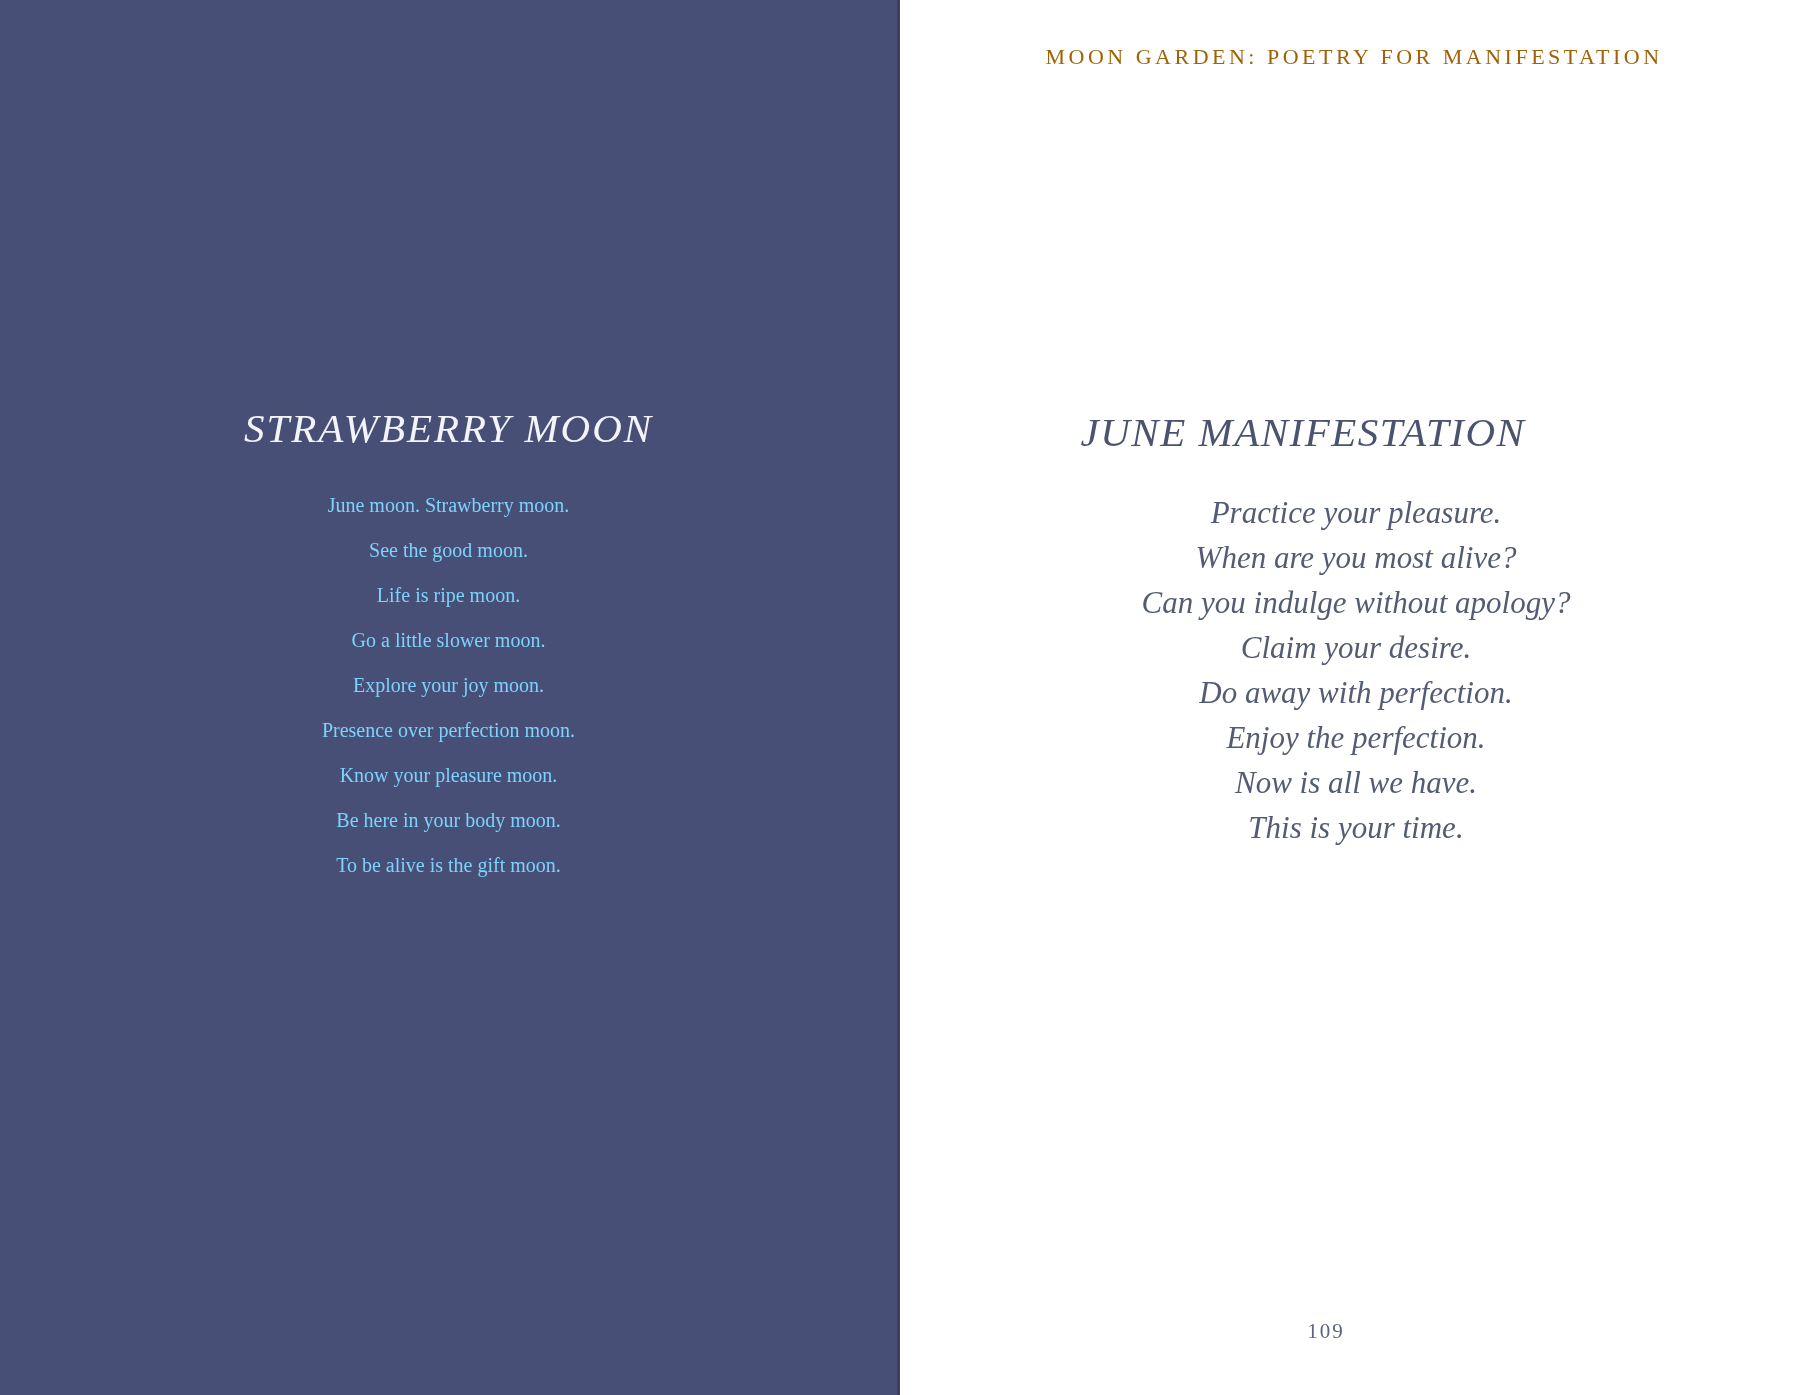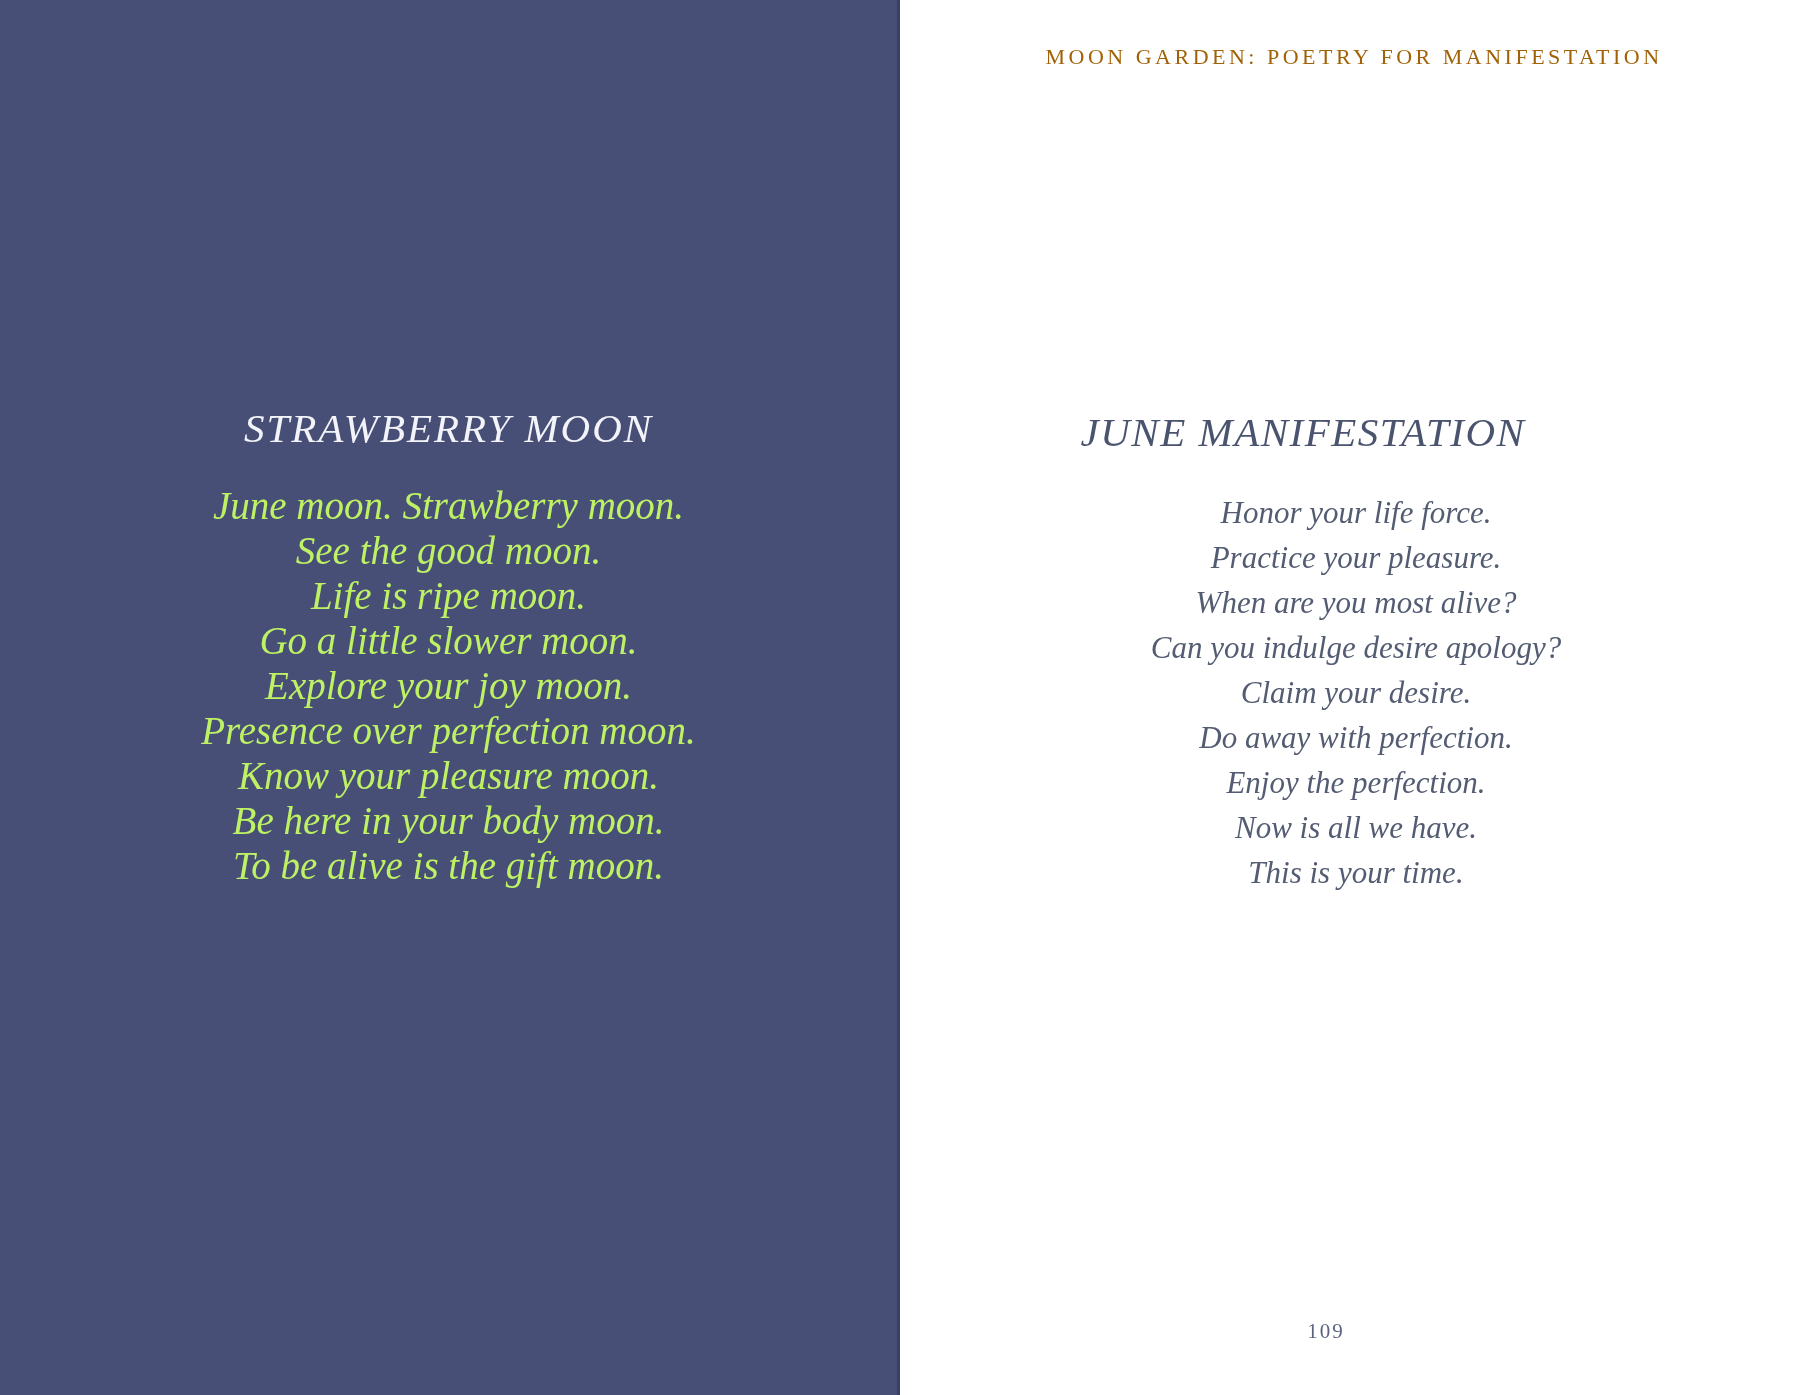--- a/index.html
+++ b/index.html
@@ -48,24 +48,23 @@
     font-size: 41px;
     letter-spacing: 2px;
     color: #f3f4f9;
   }
   .left-poem {
     position: absolute;
     top: 483px;
     left: 0;
     width: 897px;
     text-align: center;
-    font-style: italic;
-    font-size: 39px;
+    font-size: 20px;
     line-height: 45px;
-    color: #bef264;
+    color: #7dd3fc;
   }
 
   
   .page-right {
     position: absolute;
     left: 900px; top: 0;
     width: 900px;
     height: 1395px;
     background: #ffffff;
   }
@@ -145,24 +144,23 @@
 
 <div class="gutter-line"></div>
 <div class="gutter-shadow"></div>
 
 <div class="page-right">
   <div class="running-header">MOON GARDEN: POETRY FOR MANIFESTATION</div>
 
   <div class="right-title">JUNE MANIFESTATION</div>
 
   <div class="right-poem">
-    <div class="poem-line">Honor your life force.</div>
     <div class="poem-line">Practice your pleasure.</div>
     <div class="poem-line">When are you most alive?</div>
-    <div class="poem-line">Can you indulge desire apology?</div>
+    <div class="poem-line">Can you indulge without apology?</div>
     <div class="poem-line">Claim your desire.</div>
     <div class="poem-line">Do away with perfection.</div>
     <div class="poem-line">Enjoy the perfection.</div>
     <div class="poem-line">Now is all we have.</div>
     <div class="poem-line">This is your time.</div>
   </div>
 
   <div class="page-number">109</div>
 </div>
 

